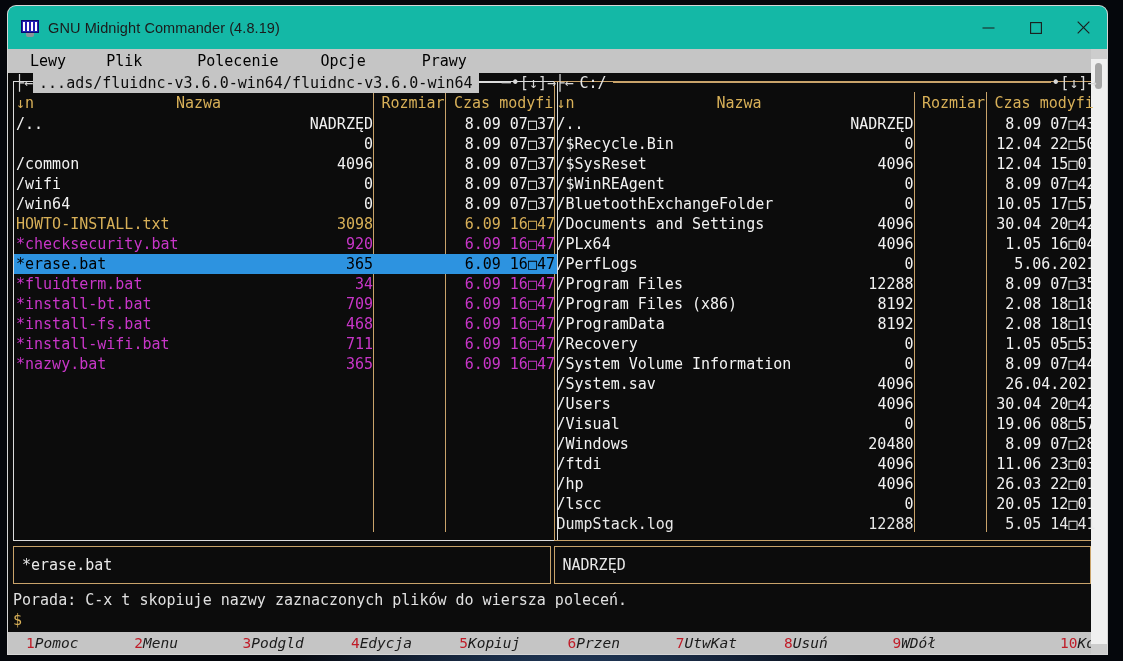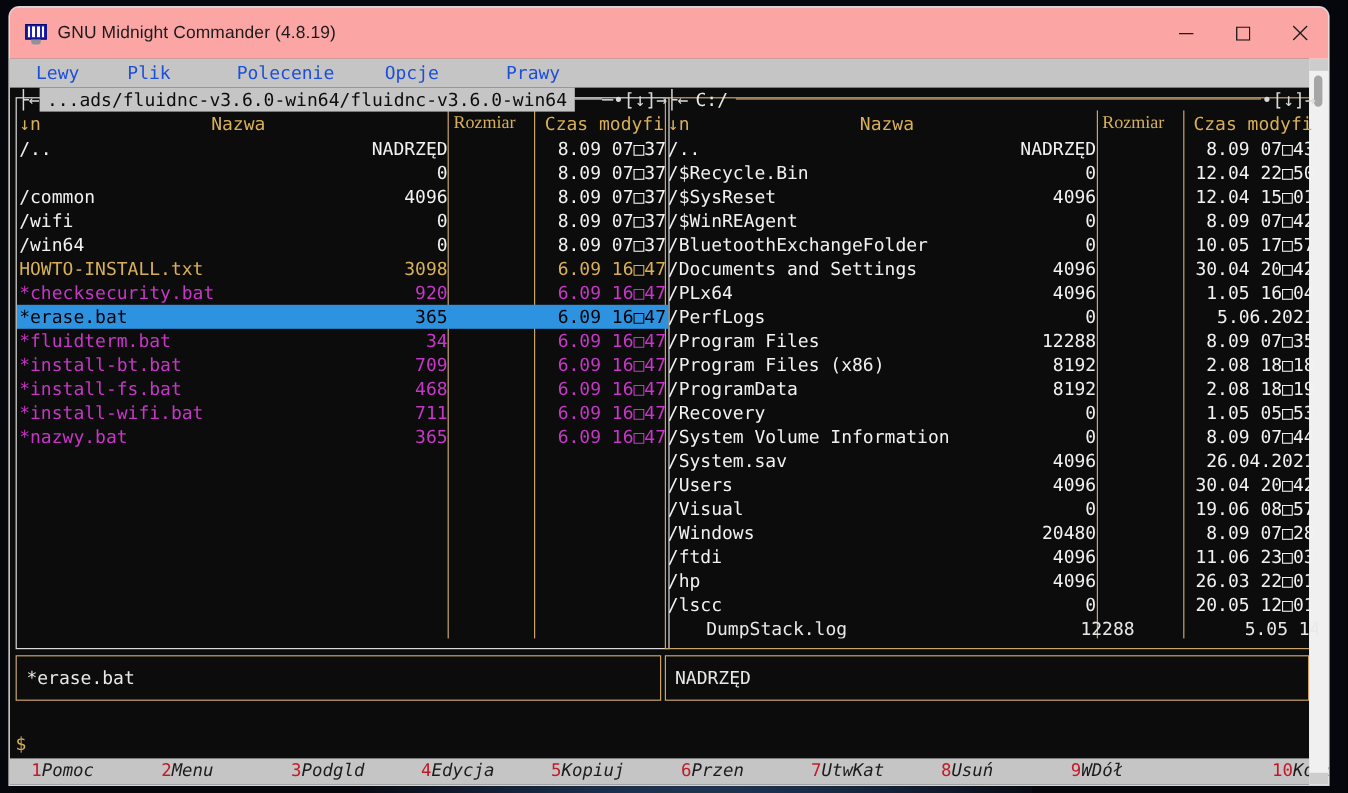--- a/index.html
+++ b/index.html
@@ -40,21 +40,21 @@
     background: #ffffff;
     border-radius: 8px 8px 0 0;
     overflow: hidden;
     box-shadow: 0 0 0 1px #d6d6d6;
   }
 
   
   #titlebar {
     position: relative;
     height: 43px;
-    background: #fca5a5;
+    background: #14b8a6;
     display: flex;
     align-items: center;
   }
   #app-icon {
     width: 18px; height: 18px;
     margin-left: 13px; margin-right: 9px;
     position: relative;
     flex: 0 0 auto;
   }
   #app-icon .screen {
@@ -123,21 +123,21 @@
     display: flex;
     align-items: center;
     font-size: 15px;
     line-height: 24px;
     padding-left: 22px;
   }
   .menu-item {
     padding: 12px 0;
     margin-right: 40px;
     white-space: nowrap;
-    color: #1d4ed8;
+    color: #000000;
   }
   .menu-item:nth-child(2) { margin-right: 55px; }
   .menu-item:nth-child(3) { margin-right: 42px; }
   .menu-item:nth-child(4) { margin-right: 56px; }
 
   
   #panels {
     position: absolute;
     left: 0;
     top: 24px;
@@ -218,21 +218,21 @@
     width: 543px;
     height: 22px;
     color: #d8b058;
     font-size: 15px;
     line-height: 22px;
     z-index: 2;
   }
   .col-head .c-name  { position: absolute; left: 2px; width: 357px; }
   .col-head .c-name .sortmark { color: #d8b058; }
   .col-head .c-name .lbl { position: absolute; left: 160px; }
-  .col-head .c-size  { position: absolute; left: 364px; width: 70px; text-align: left; font-family: Liberation Serif, serif; }
+  .col-head .c-size  { position: absolute; left: 364px; width: 70px; text-align: center; }
   .col-head .c-time  { position: absolute; left: 440px; }
 
   
   .vsep {
     position: absolute;
     top: 19px;
     width: 1px;
     height: 440px;
     background: #c9a36a;
     z-index: 1;
@@ -292,21 +292,21 @@
   .frow.sel::after {
     content: "";
     position: absolute;
     left: 431px; top: 0; width: 1px; height: 20px;
     background: #2d93e0;
   }
 
   .c-dir  { color: #f2f2f2; }
   .c-exec { color: #c836c8; }
   .c-txt  { color: #d8b058; }
-  .c-file { color: #e8e8e8; margin-left: 32px; }
+  .c-file { color: #e8e8e8; }
 
   
   #statusrow {
     position: absolute;
     left: 0;
     top: 497px;
     width: 1083px;
     height: 42px;
     display: flex;
   }
@@ -662,20 +662,21 @@
             </div>
           </div>
       </div>
     </div>
 
     <div id="statusrow">
       <div class="statusbox left">*erase.bat</div>
       <div class="statusbox right">NADRZĘD</div>
     </div>
 
+    <div id="hintline">Porada: C-x t skopiuje nazwy zaznaczonych plików do wiersza poleceń.</div>
 
     <div id="promptline">$</div>
 
     <div id="fkeybar">
         <div class="fkey" style="position: absolute; left: 18px;">
           <span class="num">1</span>
           <span class="lbl">Pomoc</span>
         </div>
         <div class="fkey" style="position: absolute; left: 126.3px;">
           <span class="num">2</span>

